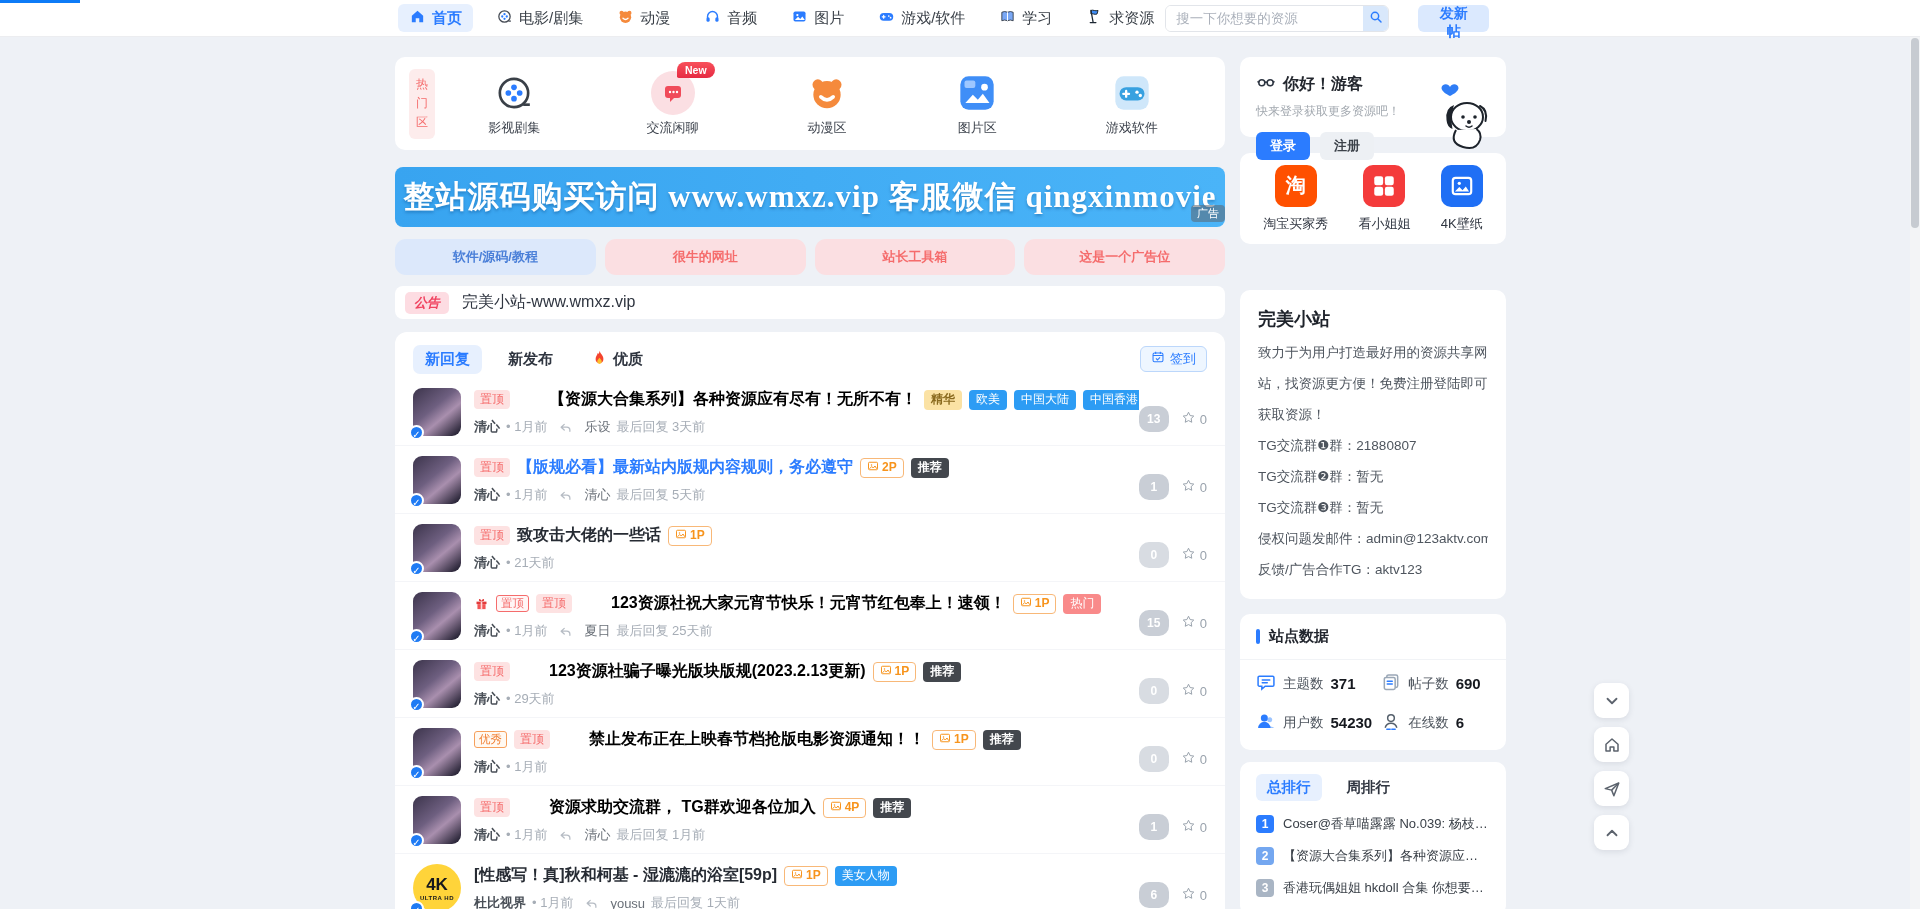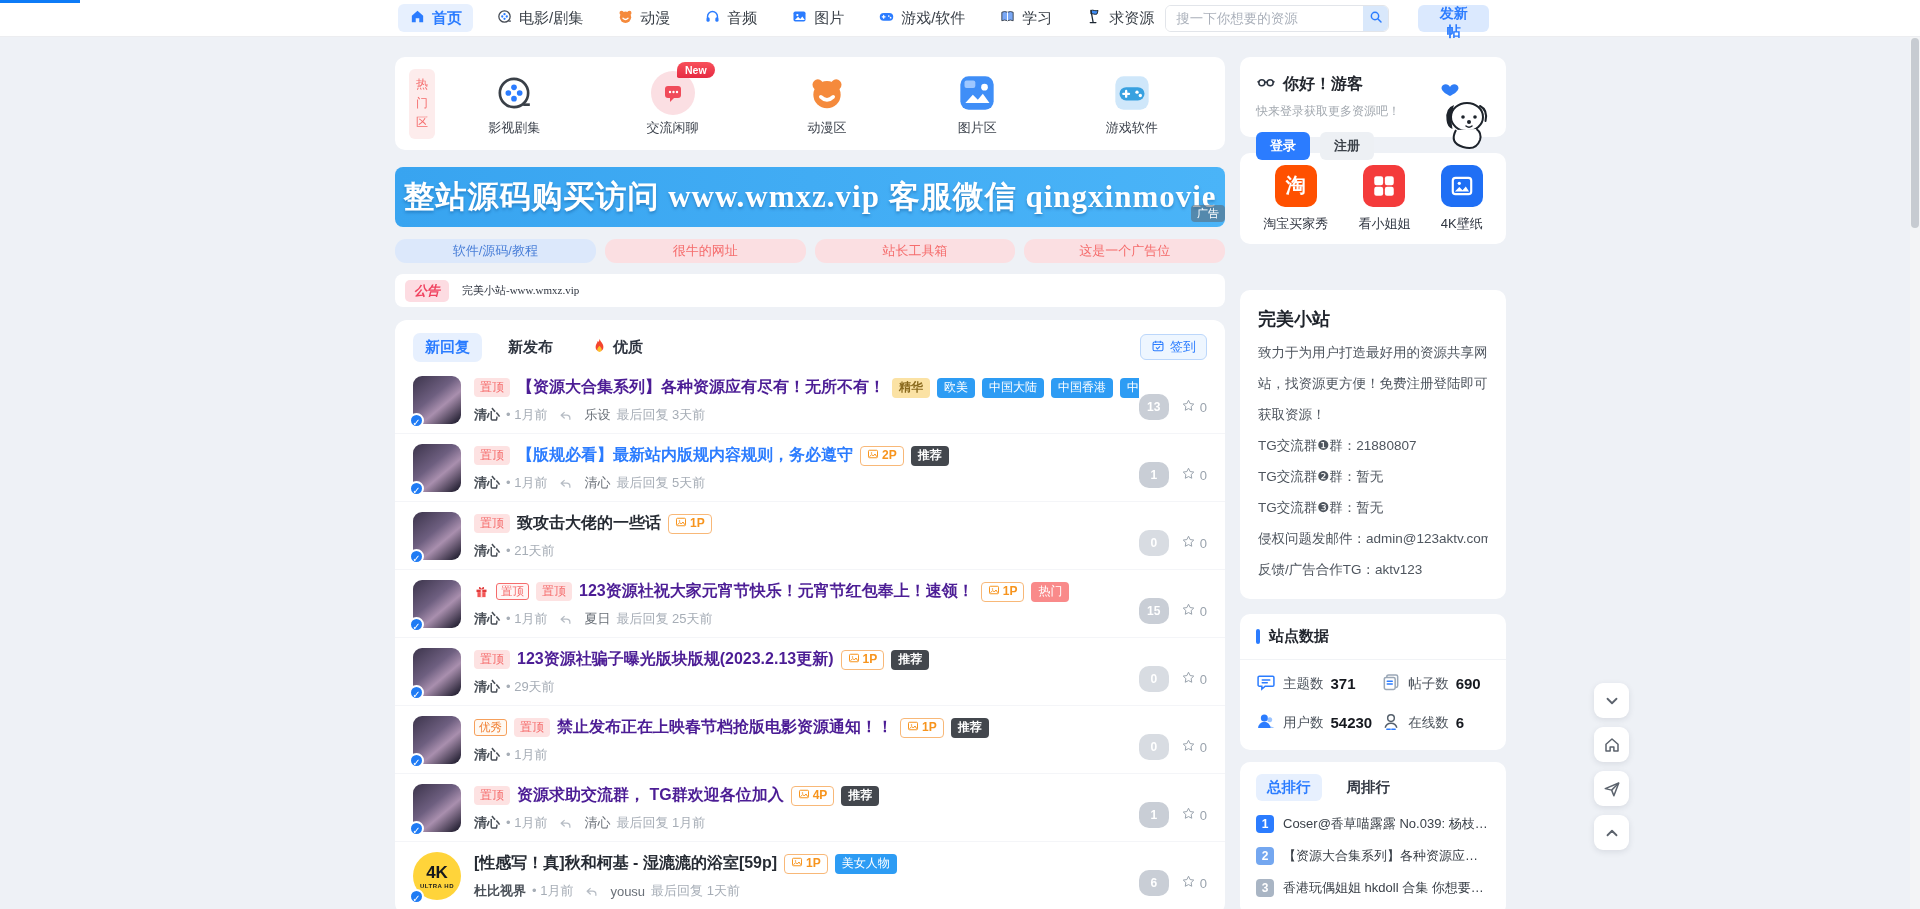--- a/index.html
+++ b/index.html
@@ -38,36 +38,36 @@
   .hot-cat .lb { margin-top:4px; font-size:13px; color:#3d434d; }
   .new-badge { position:absolute; top:-9px; right:-16px; background:linear-gradient(180deg,#f8505a,#e62b43); color:#fff; font-size:10.5px; font-weight:bold; padding:2px 8px; border-radius:9px 9px 9px 2px; }
 
   
   .banner { height:60px; border-radius:8px; background:linear-gradient(90deg,#38a4f0,#4ab4f8); position:relative; display:flex; align-items:center; justify-content:center; margin-bottom:12px; cursor:pointer; }
   .banner-text { font-family:"Liberation Serif","DejaVu Serif",serif; font-weight:bold; font-size:31px; color:#fff; letter-spacing:1px; text-shadow:0 2px 3px rgba(0,60,120,.35); white-space:nowrap; }
   .ad-tag { position:absolute; right:0; bottom:5px; background:rgba(92,102,112,.55); color:#fff; font-size:11px; padding:1px 6px; border-radius:4px; }
 
   
   .pill-row { display:flex; gap:9px; margin-bottom:11px; }
-  .ad-pill { flex:1; height:24px; border-radius:11px; font-size:13px; display:flex; align-items:center; justify-content:center; cursor:pointer; }
+  .ad-pill { flex:1; height:36px; border-radius:11px; font-size:13px; display:flex; align-items:center; justify-content:center; cursor:pointer;font-weight:bold; }
   .ad-pill.blue { background:#dce8fb; color:#4a7fd8; }
   .ad-pill.pink { background:#fbdfe2; color:#f56c6c; }
 
   
   .ann { height:33px; border-radius:8px; background:#fff; display:flex; align-items:center; padding:0 10px; margin-bottom:13px; }
   .ann-badge { background:#fddce2; color:#f0425f; font-weight:bold; font-style:italic; font-size:13px; padding:2px 9px; border-radius:5px; margin-right:13px; flex-shrink:0; }
-  .ann-text { font-size:11px; color:#2f3540; cursor:pointer;font-family:Liberation Serif, serif; }
+  .ann-text { font-size:16px; color:#2f3540; cursor:pointer; }
 
   
   .list-card { border-radius:12px; min-height:595px; }
   .tab-row { display:flex; align-items:center; padding:12px 18px 4px; }
   .tab { font-size:15px; font-weight:bold; color:#2f3540; margin-right:14px; display:flex; align-items:center; gap:5px; padding:5px 12px; border-radius:7px; cursor:pointer; }
   .tab.active { background:#e7f0fe; color:#2b7cff; }
   .tab svg { width:17px; height:17px; }
-  .checkin { margin-left:auto; display:flex; align-items:flex-end; gap:5px; color:#2b7cff; background:#eef6ff; border:1px solid #bcd7fb; border-radius:6px; font-size:13px; padding:3px 10px; cursor:pointer; }
+  .checkin { margin-left:auto; display:flex; align-items:flex-start; gap:5px; color:#2b7cff; background:#eef6ff; border:1px solid #bcd7fb; border-radius:6px; font-size:13px; padding:3px 10px; cursor:pointer; }
   .checkin svg { width:14px; height:14px; }
 
   .thread-row { display:flex; padding:10px 18px 9px; border-bottom:1px solid #f4f5f8; cursor:pointer; }
   .thread-row:last-child { border-bottom:none; }
   .avatar { width:48px; height:48px; border-radius:9px; position:relative; flex-shrink:0;
     background:linear-gradient(140deg,#453c55 8%,#6e5f80 42%,#a98fae 62%,#2f2a3d 92%); }
   .avatar.fourk { background:#ffd43a; border-radius:50%; display:flex; flex-direction:column; align-items:center; justify-content:center; color:#16181d; }
   .fourk-main { font-size:17px; font-weight:bold; line-height:1; }
   .fourk-sub { font-size:6px; font-weight:bold; letter-spacing:.5px; margin-top:2px; }
   .avatar-check { position:absolute; left:-4px; bottom:-4px; width:15px; height:15px; background:#1f7bf4; border:2px solid #fff; border-radius:50%; color:#fff; font-size:10px; line-height:15px; text-align:center; font-weight:bold; }
@@ -77,21 +77,21 @@
   .b-pin { background:#fde2e2; color:#f56c6c; }
   .b-pin-outline { border:1px solid #f56c6c; color:#f56c6c; background:#fff6f6; border-radius:3px; padding:0 4px; font-size:11.5px; }
   .b-excellent { border:1px solid #f6a05c; color:#f07c2e; background:#fff9f2; border-radius:3px; padding:0 4px; font-size:11.5px; }
   .b-img { border:1px solid #f8b878; color:#f7941d; background:#fff; display:inline-flex; align-items:center; gap:3px; padding:1px 6px; font-weight:bold; }
   .b-img svg { width:12px; height:12px; }
   .b-dark { background:#43474d; color:#fff; font-weight:bold; padding:2.5px 7px; }
   .b-hot { background:#f98a8a; color:#fff; padding:2.5px 7px; }
   .b-gold { background:#fbe2a4; color:#8a6a1e; font-weight:bold; padding:2.5px 7px; }
   .b-blue { background:#2d9cf4; color:#fff; padding:2.5px 7px; }
   .thread-title { font-size:16px; font-weight:bold; white-space:nowrap; }
-  .t-red { color:#4c1d95; } .t-blue { color:#2b7cff; } .t-dark { color:#262b33; }
+  .t-red { color:#000000;margin-left:32px; } .t-blue { color:#2b7cff; } .t-dark { color:#262b33; }
   .gift-ic { width:15px; height:15px; flex-shrink:0; }
   .meta-line { display:flex; align-items:center; margin-top:7px; font-size:13px; color:#a6adb6; gap:6px; }
   .meta-author { color:#4a5058; font-weight:bold; }
   .reply-ic { width:15px; height:15px; color:#b6bcc4; margin:0 5px; }
   .meta-replier { color:#6a7078; }
   .thread-right { display:flex; align-items:center; gap:12px; align-self:flex-end; margin-bottom:4px; }
   .count-pill { min-width:30px; height:26px; padding:0 8px; border-radius:10px; background:#c9ced6; color:#fff; font-size:12px; font-weight:bold; display:flex; align-items:center; justify-content:center; }
   .count-pill.zero { background:#d8dce2; }
   .star-wrap { display:flex; align-items:center; gap:4px; color:#9aa3ad; font-size:13px; }
   .star-wrap svg { width:15px; height:15px; }

